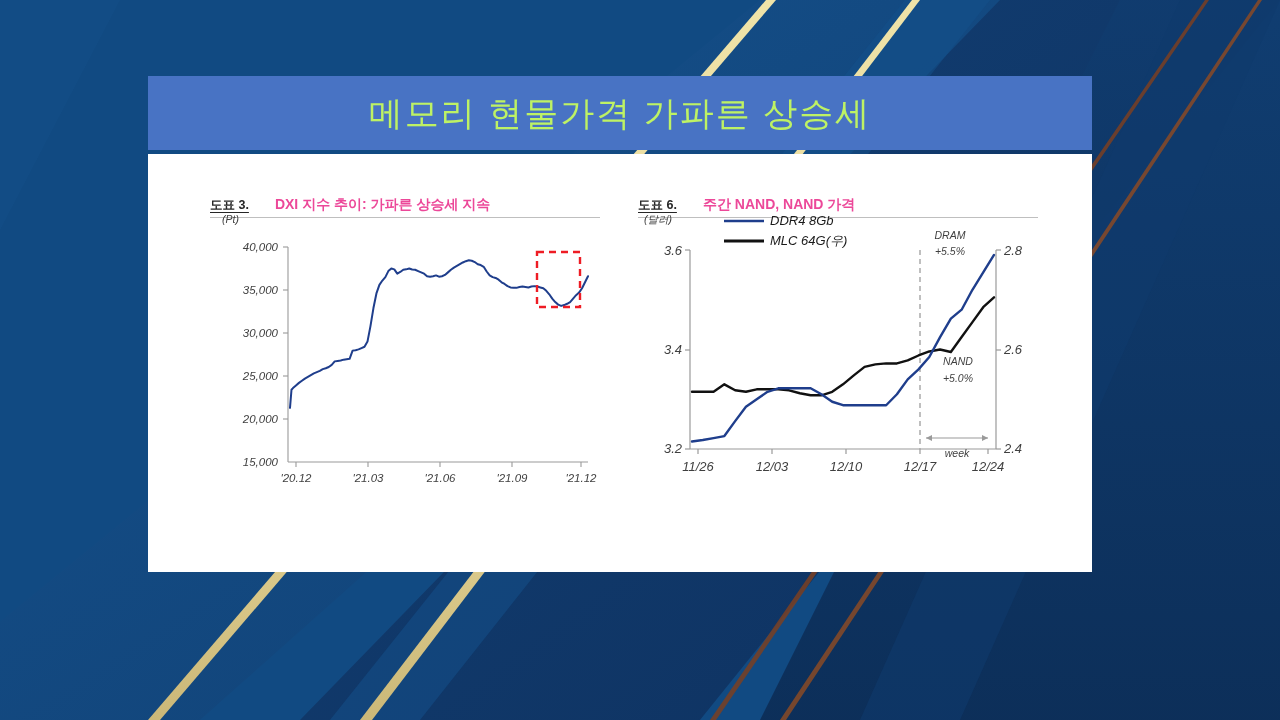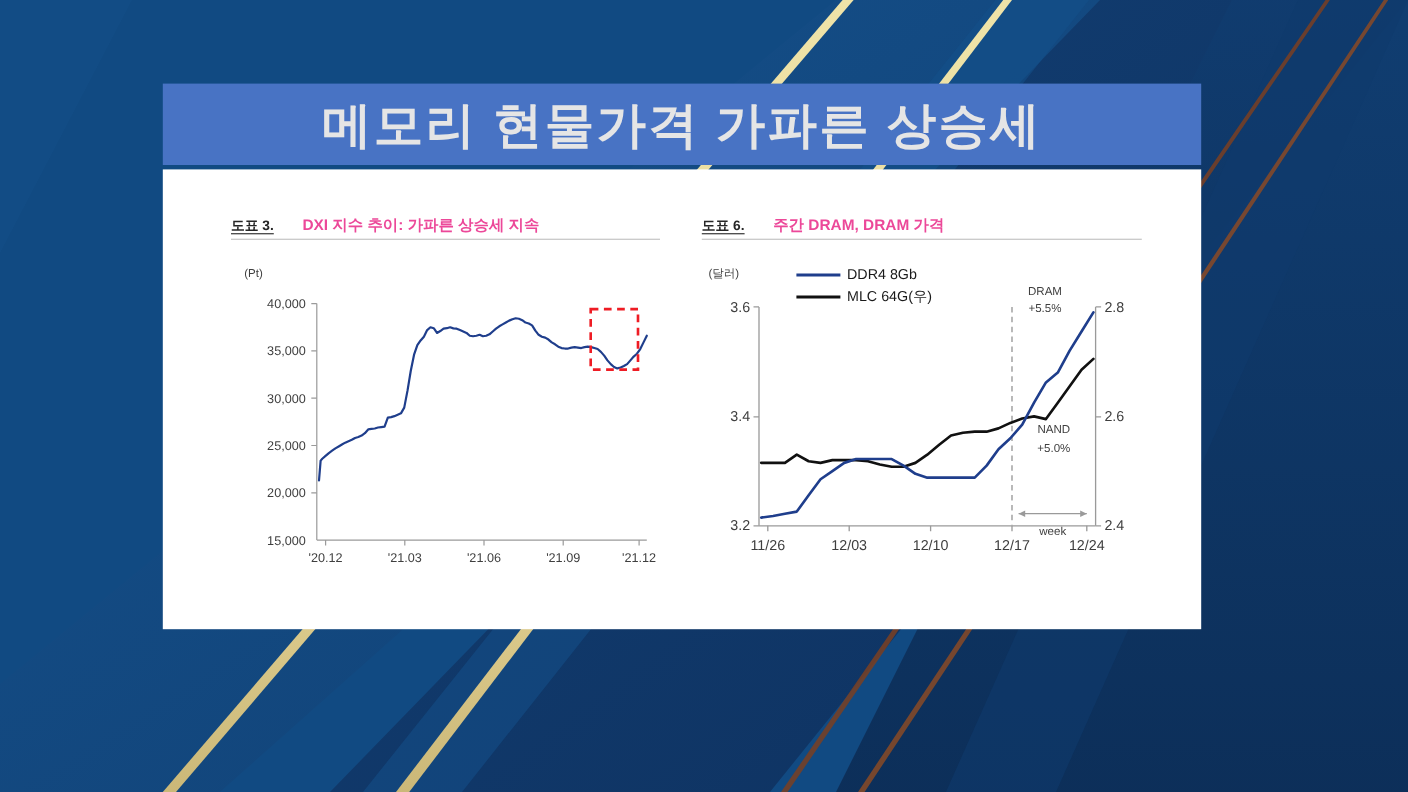--- a/index.html
+++ b/index.html
@@ -30,23 +30,23 @@
     top: 76px;
     width: 944px;
     height: 74px;
     background: #4873C4;
     display: flex;
     align-items: center;
     justify-content: center;
     z-index: 5;
   }
   #title-text {
-    color: #e5e5e5;
-    font-size: 45px;
-    font-weight: 700;
+    color: #bef264;
+    font-size: 34px;
+    font-weight: 400;
     letter-spacing: 2px;
     line-height: 1;
     white-space: nowrap;
   }
 
   
   #content-panel {
     position: absolute;
     left: 148px;
     top: 154px;
@@ -82,21 +82,21 @@
     white-space: nowrap;
     text-align: right;
   }
   .chart-title {
     font-size: 14px;
     font-weight: bold;
     color: #ec4899;
     white-space: nowrap;
   }
 
-  .plot-area { position: absolute; top: 80px; left: 0; width: 100%; height: 340px; }
+  .plot-area { position: absolute; top: 51px; left: 0; width: 100%; height: 340px; font-style: italic; }
   .plot-svg  { width: 100%; height: 100%; display: block; }
   .ax-unit   { font-size: 10.5px; fill: #3F3F3F; font-family: "Liberation Sans", sans-serif; }
   .tick-lbl  { font-size: 11.5px; fill: #3F3F3F; font-family: "Liberation Sans", sans-serif; }
   .tick-lbl-r{ font-size: 13px;  fill: #3F3F3F; font-family: "Liberation Sans", sans-serif; }
   .anno-lbl  { font-size: 10.5px; fill: #3F3F3F; font-family: "Liberation Sans", sans-serif; }
   .legend-lbl{ font-size: 13px;  fill: #1A1A1A; font-family: "Liberation Sans", sans-serif; }
 </style>
 </head>
 <body>
 
@@ -190,21 +190,21 @@
           <polyline id="dxi-path" fill="none" stroke="#1F3E8C" stroke-width="2" stroke-linejoin="round" stroke-linecap="round" points="80.00,202.82 81.49,184.76 82.98,183.04 85.96,180.46 88.94,177.88 91.92,175.73 94.90,173.58 97.88,171.86 100.86,170.14 103.84,168.42 106.82,167.13 109.80,165.84 112.78,164.12 115.76,163.26 118.74,161.97 121.72,159.82 124.70,156.38 127.68,155.95 130.66,155.52 133.64,154.66 136.62,154.23 139.60,153.80 142.58,145.63 145.56,145.20 148.54,144.34 151.52,143.05 154.50,141.76 157.48,136.60 160.46,121.12 163.44,103.06 166.42,88.44 169.40,79.84 172.38,75.54 175.36,72.10 178.34,66.08 181.32,63.50 184.30,64.36 187.28,68.66 190.26,66.94 193.24,64.79 196.22,64.36 199.20,63.50 202.18,64.53 205.16,64.79 208.14,66.08 211.12,67.37 214.10,68.66 217.08,71.24 220.06,71.67 223.04,71.24 226.02,70.38 229.00,71.67 231.98,71.24 234.96,69.95 237.94,67.37 240.92,64.79 243.90,62.64 246.88,60.92 249.86,59.20 252.84,57.48 255.82,56.19 258.80,55.33 261.78,55.76 264.76,57.05 267.74,59.20 270.72,60.06 273.70,61.78 276.68,66.51 279.66,70.38 282.64,72.10 285.62,72.96 288.60,74.68 291.58,77.26 294.56,78.98 297.54,81.13 300.52,82.42 303.50,82.85 306.48,82.85 309.46,81.99 312.44,81.56 315.42,81.99 318.40,82.42 321.38,81.56 324.36,81.13 327.34,81.56 330.32,82.42 333.30,83.28 336.28,85.86 339.26,89.30 342.24,93.60 345.22,97.04 348.20,99.62 351.18,100.91 354.16,100.05 357.14,98.76 360.12,97.04 363.10,93.60 366.08,90.16 369.06,87.58 372.04,83.28 375.02,77.26 378.00,71.24"></polyline>
 
           <rect x="327" y="47" width="43" height="55" fill="none" stroke="#EE1C24" stroke-width="2.4" stroke-dasharray="7 5"></rect>
         </svg>
       </div>
     </div>
 
     <div class="chart-block" id="chart-right">
       <div class="chart-header">
         <span class="chart-index">도표 6.</span>
-        <span class="chart-title">주간 DRAM, DRAM 가격</span>
+        <span class="chart-title">주간 NAND, NAND 가격</span>
       </div>
 
       <div class="plot-area">
         <svg class="plot-svg" viewBox="0 0 400 340" preserveAspectRatio="none">
 
           <text class="ax-unit" x="6" y="18">(달러)</text>
 
           <line x1="86" y1="16" x2="126" y2="16" stroke="#1F3E8C" stroke-width="2.6"></line>
           <text class="legend-lbl" x="132" y="20">DDR4 8Gb</text>
           <line x1="86" y1="36" x2="126" y2="36" stroke="#111111" stroke-width="2.8"></line>

